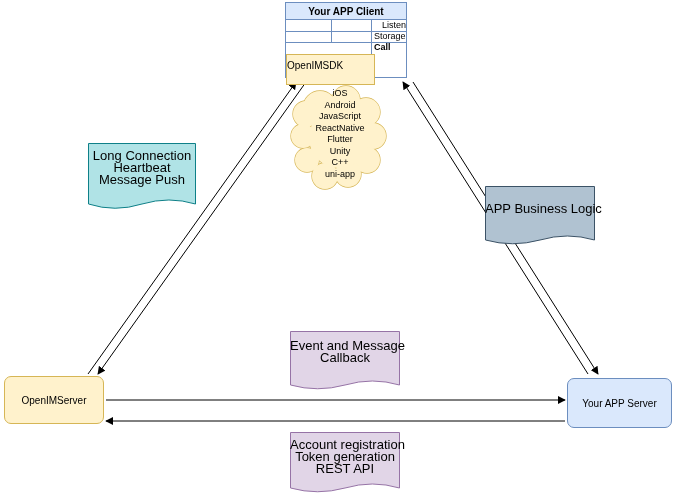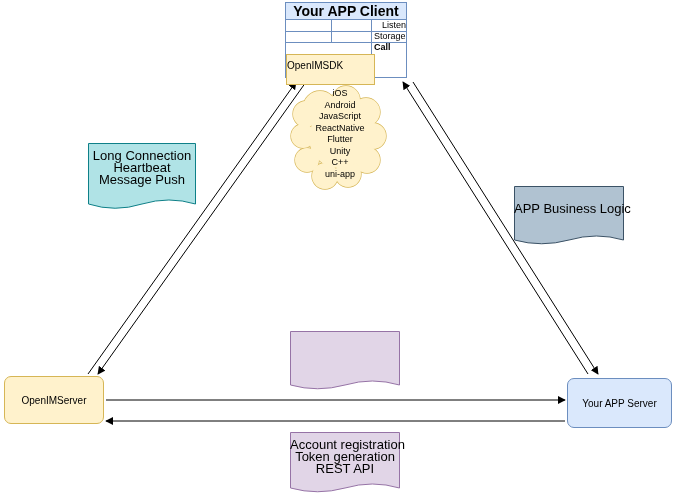--- a/index.html
+++ b/index.html
@@ -11,21 +11,21 @@
   svg.arrows { position:absolute; left:0; top:0; z-index:1; }
   svg.arrows line { stroke:var(--line,#000); stroke-width:1; }
 
   .node { position:absolute; z-index:2; }
 
   
   .client { left:285px; top:2px; width:122px; height:76px;
             background:#fff; border:1px solid var(--blue-stroke,#6c8ebf); }
   .client-header { position:absolute; left:0; top:0; right:0; height:17px;
             background:var(--blue-fill,#dae8fc); border-bottom:1px solid var(--blue-stroke,#6c8ebf);
-            font-size:14px; font-weight:bold; text-align:center; line-height:17px; }
+            font-size:10px; font-weight:bold; text-align:center; line-height:17px; }
   .client .vline, .client .hline { position:absolute; background:var(--blue-stroke,#6c8ebf); }
   .client .v1 { left:45px; top:17px; width:1px; height:23px; }
   .client .v2 { left:85px; top:17px; width:1px; height:57px; }
   .client .h1 { left:0; top:28px; width:120px; height:1px; }
   .client .h2 { left:0; top:39px; width:120px; height:1px; }
   .client .row-label { position:absolute; left:88px; width:32px; height:11px;
             font-size:9px; line-height:11px; white-space:nowrap; }
   .client .r0 { top:17px;text-align:right; } .client .r1 { top:28px; } .client .r2 { top:39px;font-weight:bold; }
 
   .sdk { left:286px; top:54px; width:89px; height:31px; z-index:3;
@@ -41,21 +41,21 @@
                 font-size:9px; line-height:11.5px; text-align:center; }
 
   
   .note { z-index:2; }
   .note svg { position:absolute; left:0; top:0; overflow:visible; }
   .note .note-text { position:absolute; left:0; right:0; z-index:2;
                      font-size:13px; line-height:12px; text-align:center; white-space:nowrap; }
   .note-teal  { left:88px;  top:143px; width:108px; height:70px; }
   .note-teal  path { fill:var(--teal-fill,#b0e3e6); stroke:var(--teal-stroke,#0e8088); stroke-width:1; }
   .note-teal  .note-text { top:7px; }
-  .note-gray  { left:514px; top:186px; width:110px; height:62px; }
+  .note-gray  { left:485px; top:186px; width:110px; height:62px; }
   .note-gray  path { fill:var(--gray-fill,#b0c2d1); stroke:var(--gray-stroke,#3b5266); stroke-width:1; }
   .note-gray  .note-text { top:17px; }
   .note-purple1 { left:290px; top:331px; width:110px; height:62px; }
   .note-purple1 path, .note-purple2 path { fill:var(--purple-fill,#e1d5e7); stroke:var(--purple-stroke,#9673a6); stroke-width:1; }
   .note-purple1 .note-text { top:9px; }
   .note-purple2 { left:290px; top:432px; width:110px; height:64px; }
   .note-purple2 .note-text { top:7px; }
 
   
   .server { border-radius:7px; font-size:10px; text-align:left;
@@ -155,20 +155,24 @@
     </svg>
     <div class="note-text">
       <div>APP Business Logic</div>
     </div>
   </div>
 
   <div class="node note note-purple1">
     <svg width="110" height="62">
       <path d="M0.5,0.5 L109.5,0.5 L109.5,54 Q82.5,46 55,54 Q27.5,61.5 0.5,54 Z"></path>
     </svg>
+    <div class="note-text">
+      <div>Event and Message</div>
+      <div>Callback</div>
+    </div>
   </div>
 
   <div class="node note note-purple2">
     <svg width="110" height="64">
       <path d="M0.5,0.5 L109.5,0.5 L109.5,56 Q82.5,48 55,56 Q27.5,63.5 0.5,56 Z"></path>
     </svg>
     <div class="note-text">
       <div>Account registration</div>
       <div>Token generation</div>
       <div>REST API</div>

